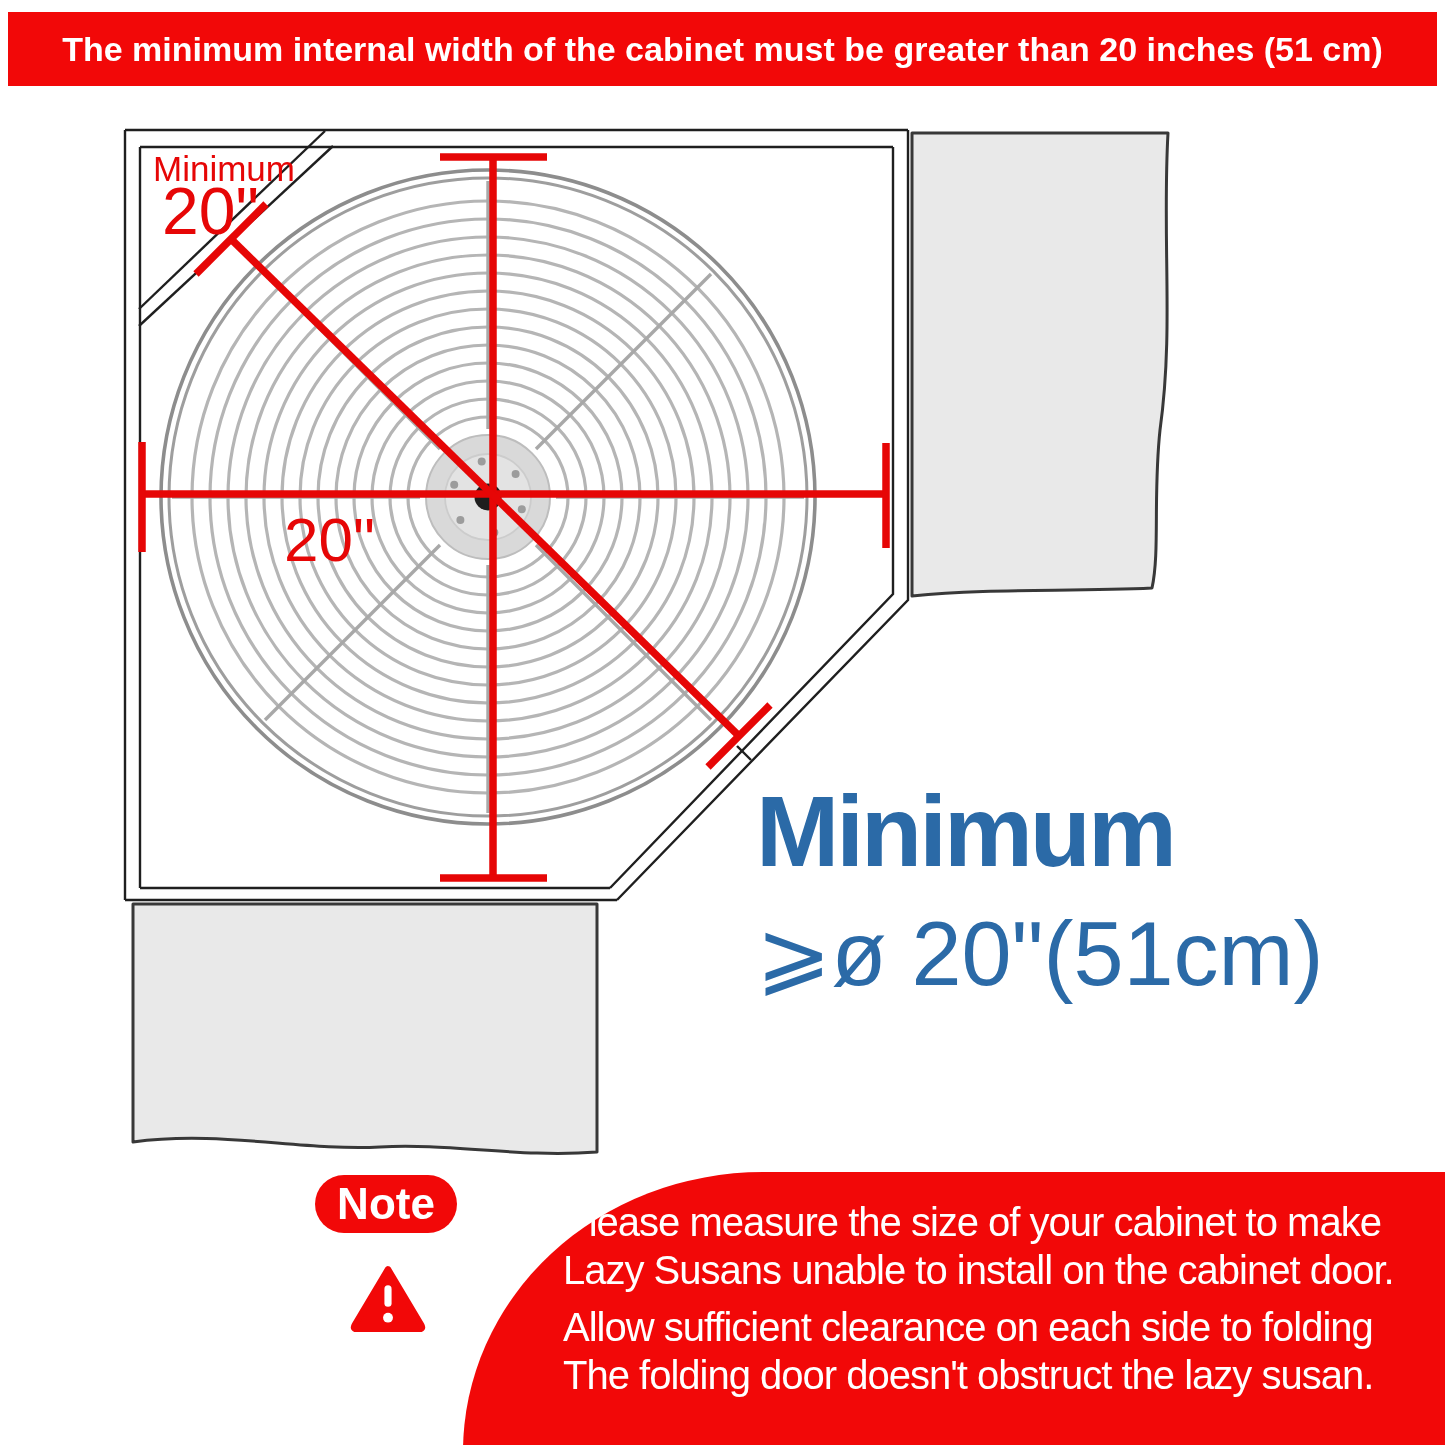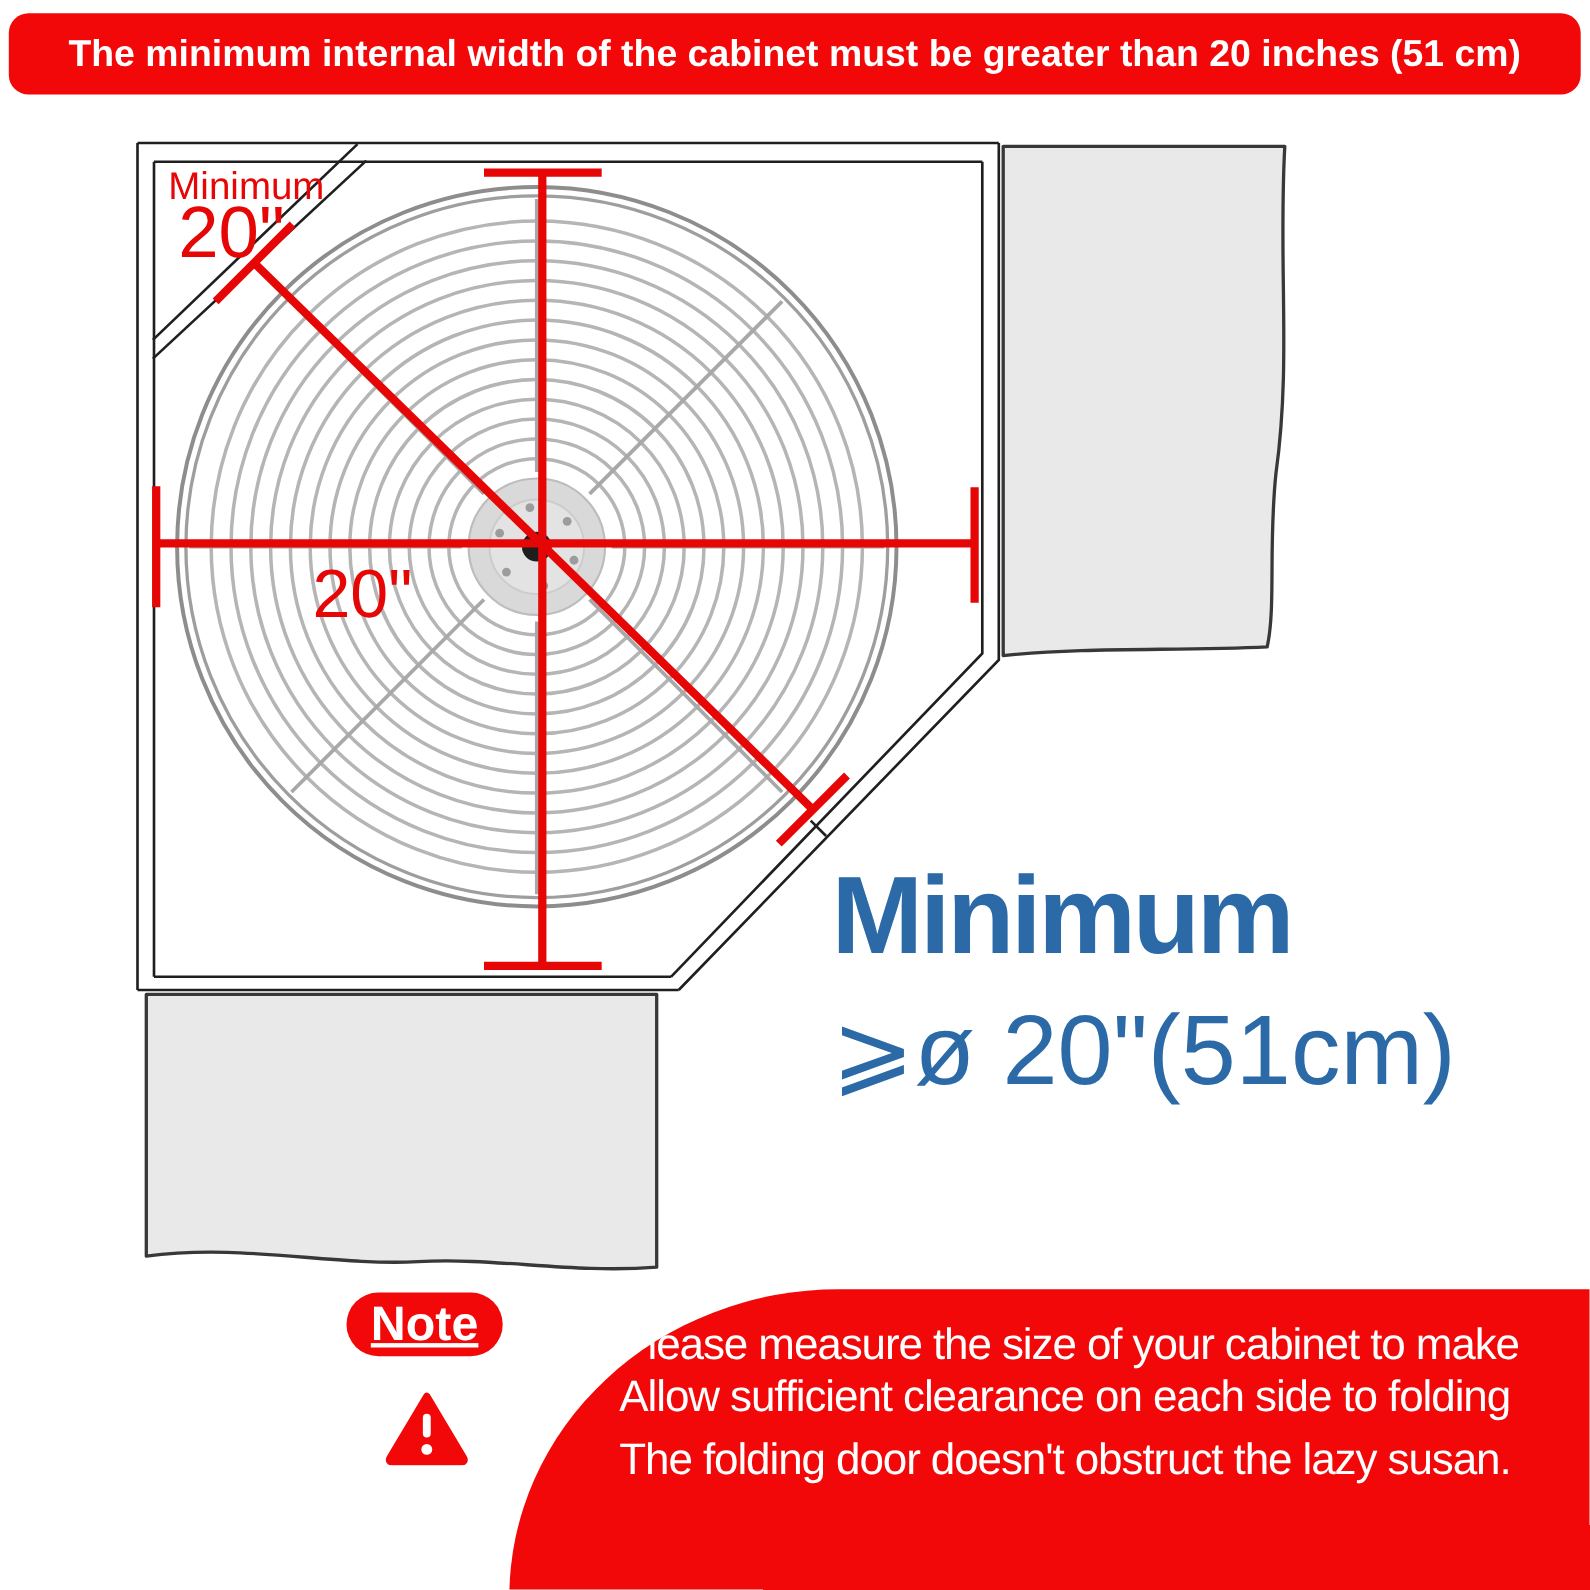--- a/index.html
+++ b/index.html
@@ -7,28 +7,28 @@
     position:relative;
     width:1445px;height:1445px;
     background:#ffffff;
     overflow:hidden;
     font-family:"Liberation Sans", sans-serif;
   }
   .banner{
     position:absolute;left:8px;top:12px;width:1429px;height:74px;
     background:#f20808;color:#ffffff;
     display:flex;align-items:center;justify-content:center;
-    font-size:34px;font-weight:bold;letter-spacing:0px;white-space:nowrap;border-radius:18px;
+    font-size:34px;font-weight:bold;letter-spacing:0px;white-space:nowrap;
   }
   .diagram{position:absolute;left:0;top:0;}
   .note-pill{
     position:absolute;left:315px;top:1175px;width:142px;height:58px;
     background:#f20808;border-radius:29px;
     color:#ffffff;font-size:44px;font-weight:bold;
-    display:flex;align-items:center;justify-content:center;text-decoration:underline;
+    display:flex;align-items:center;justify-content:center;
   }
   .warning-triangle{position:absolute;left:348px;top:1262px;}
   .note-box{
     position:absolute;left:463px;top:1172px;width:992px;height:283px;
     background:#f20808;border-top-left-radius:300px 280px;
   }
   .note-text{
     position:absolute;left:100px;top:26px;
     color:#ffffff;font-size:40px;letter-spacing:-1px;
     line-height:48px;white-space:nowrap;
@@ -144,16 +144,17 @@
 
 <svg class="warning-triangle" width="80" height="70" viewBox="0 0 88 78">
   <path d="M44,8 L81,70 Q84,75 78,75 L10,75 Q4,75 7,70 Z" fill="#f20808" stroke="#f20808" stroke-width="7" stroke-linejoin="round"></path>
   <rect x="40" y="26" width="8" height="24" rx="4" fill="#ffffff"></rect>
   <circle cx="44" cy="62" r="5.5" fill="#ffffff"></circle>
 </svg>
 
 <div class="note-box">
   <div class="note-text">
     <div class="note-line">Please measure the size of your cabinet to make</div>
+    <div class="note-line">Lazy Susans unable to install on the cabinet door.</div>
     <div class="note-line">Allow sufficient clearance on each side to folding</div>
     <div class="note-line">The folding door doesn't obstruct the lazy susan.</div>
   </div>
 </div>
 
 </body></html>

